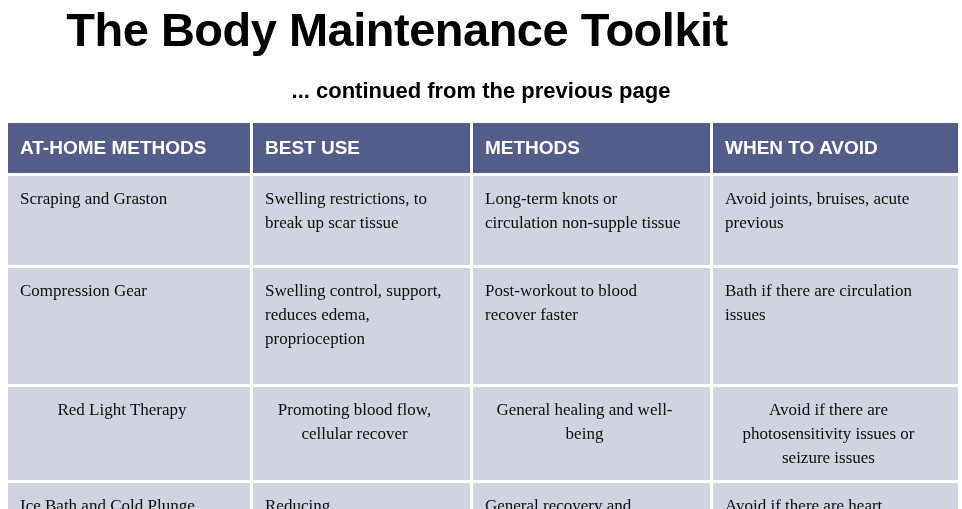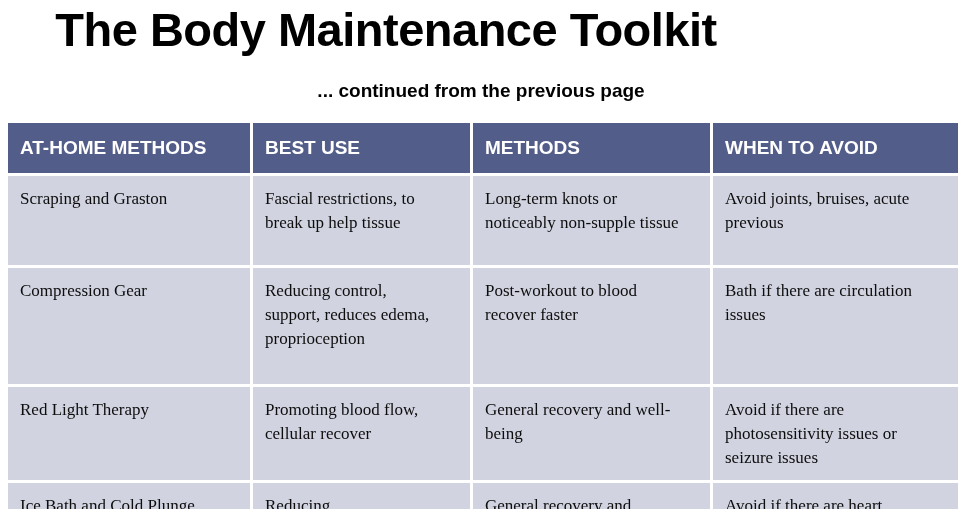--- a/index.html
+++ b/index.html
@@ -16,40 +16,40 @@
   .slide {
     position: relative;
     width: 962px;
     height: 509px;
     background: #ffffff;
     overflow: hidden;
   }
   .title {
     position: absolute;
     top: 2px;
-    left: 1px;
+    left: 12px;
     width: 770px;
     text-align: center;
     font-family: "Liberation Sans", sans-serif;
     font-weight: bold;
     font-size: 47px;
     line-height: 56px;
     letter-spacing: -0.5px;
     color: #000000;
     white-space: nowrap;
   }
   .subtitle {
     position: absolute;
     top: 80px;
     left: 0;
     width: 962px;
     text-align: center;
     font-family: "Liberation Sans", sans-serif;
     font-weight: bold;
-    font-size: 19px;
+    font-size: 22px;
     line-height: 22px;
     color: #000000;
   }
   .table-wrap {
     position: absolute;
     left: 8px;
     top: 123px;
     width: 947px;
   }
   table.matrix {
@@ -84,21 +84,21 @@
     padding: 11px 26px 10px 12px;
     border: 0;
     margin-left: 28px;
   }
   col.c1 { width: 242px; }
   col.c2 { width: 217px; }
   col.c3 { width: 237px; }
   col.c4 { width: 245px; }
   tr.r1 td { height: 68px; }
   tr.r2 td { height: 95px; }
-  tr.r3 td { height: 68px; }
+  tr.r3 td { height: 68px; text-align: center; }
   tr.r4 td { height: 40px; }
 </style>
 </head>
 <body>
 
 <div class="slide">
 
   <div class="title">The Body Maintenance Toolkit</div>
   <div class="subtitle">... continued from the previous page</div>
 
@@ -114,34 +114,34 @@
         <tr>
           <th>AT-HOME METHODS</th>
           <th>BEST USE</th>
           <th>METHODS</th>
           <th>WHEN TO AVOID</th>
         </tr>
       </thead>
       <tbody>
         <tr class="r1">
           <td>Scraping and Graston</td>
-          <td>Fascial restrictions, to break up help tissue</td>
-          <td>Long-term knots or noticeably non-supple tissue</td>
+          <td>Swelling restrictions, to break up scar tissue</td>
+          <td>Long-term knots or circulation non-supple tissue</td>
           <td>Avoid joints, bruises, acute previous</td>
         </tr>
         <tr class="r2">
           <td>Compression Gear</td>
-          <td>Reducing control, support, reduces edema, proprioception</td>
+          <td>Swelling control, support, reduces edema, proprioception</td>
           <td>Post-workout to blood recover faster</td>
           <td>Bath if there are circulation issues</td>
         </tr>
         <tr class="r3">
           <td>Red Light Therapy</td>
           <td>Promoting blood flow, cellular recover</td>
-          <td>General recovery and well-being</td>
+          <td>General healing and well-being</td>
           <td>Avoid if there are photosensitivity issues or seizure issues</td>
         </tr>
         <tr class="r4">
           <td>Ice Bath and Cold Plunge</td>
           <td>Reducing</td>
           <td>General recovery and</td>
           <td>Avoid if there are heart</td>
         </tr>
       </tbody>
     </table>

